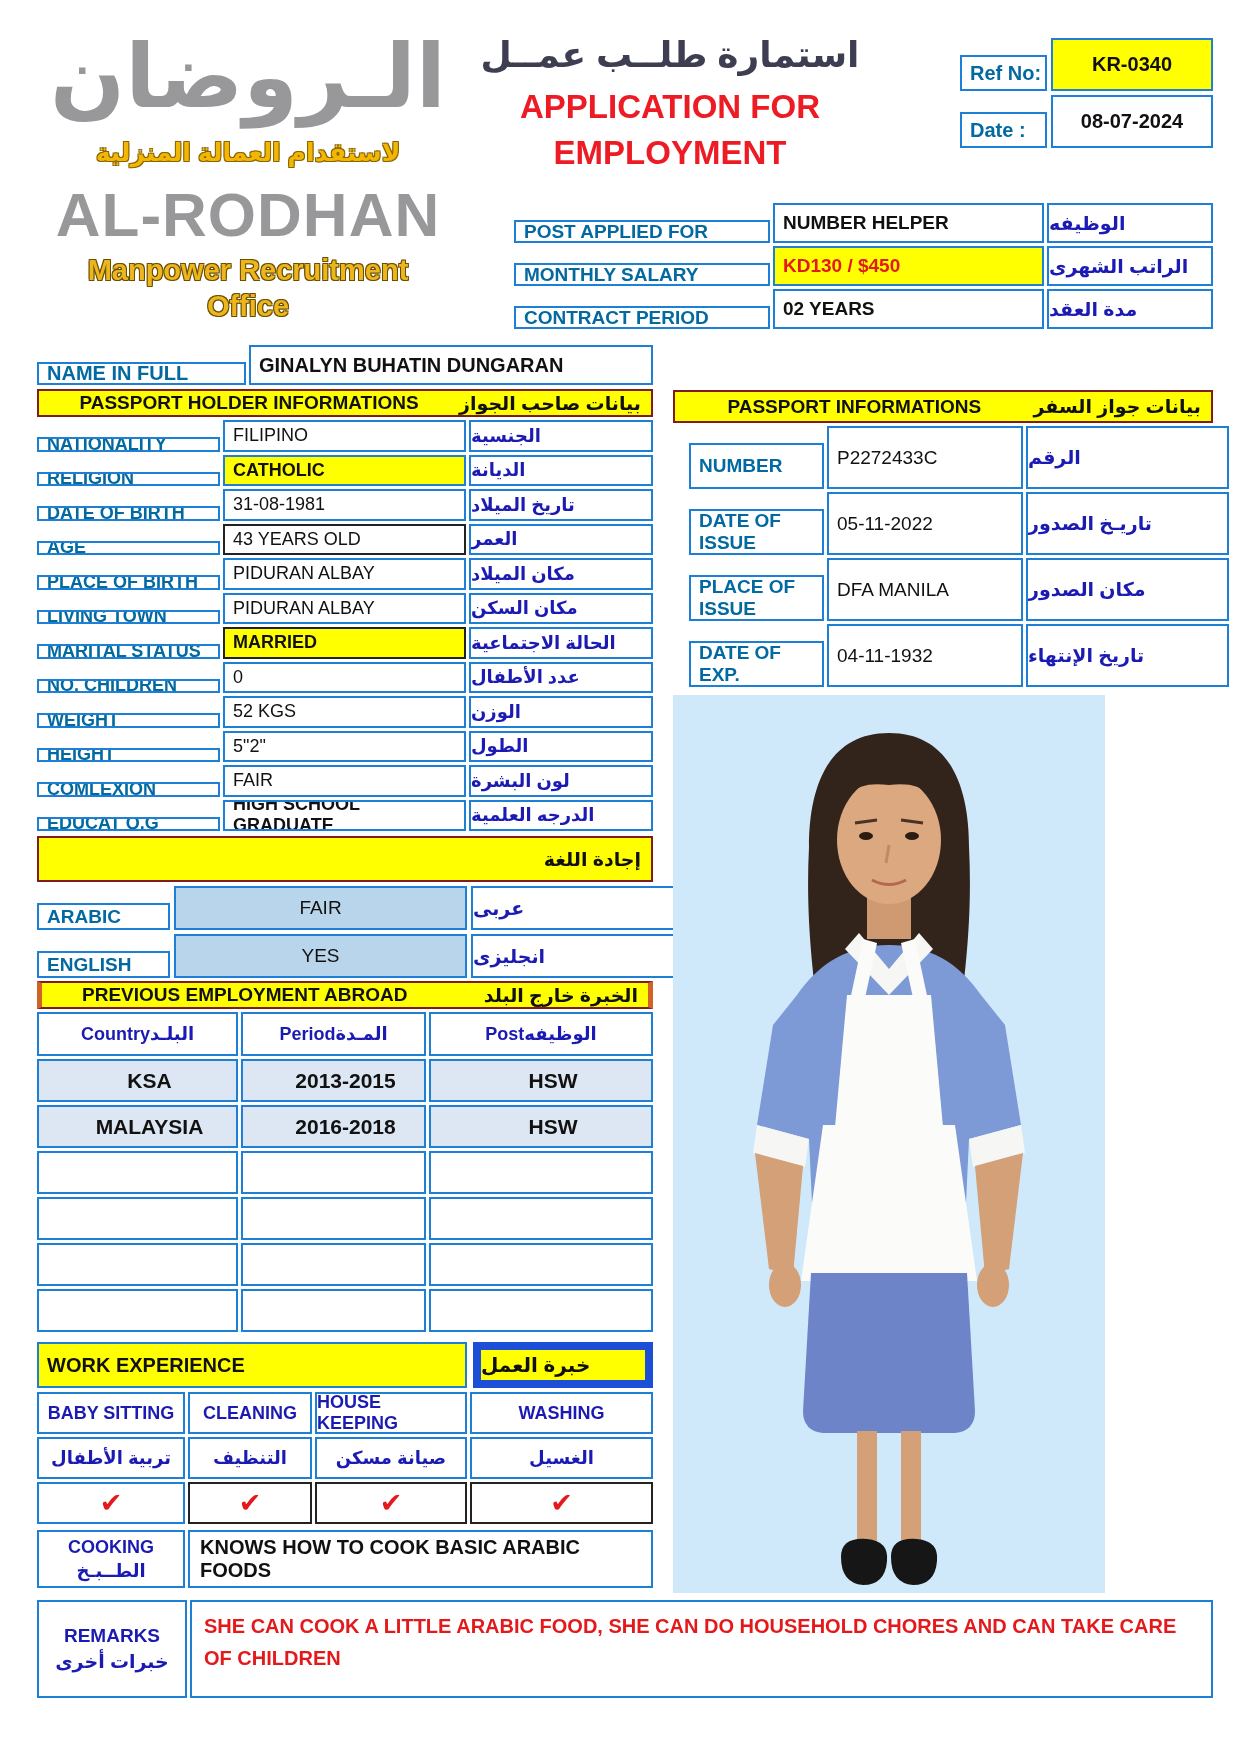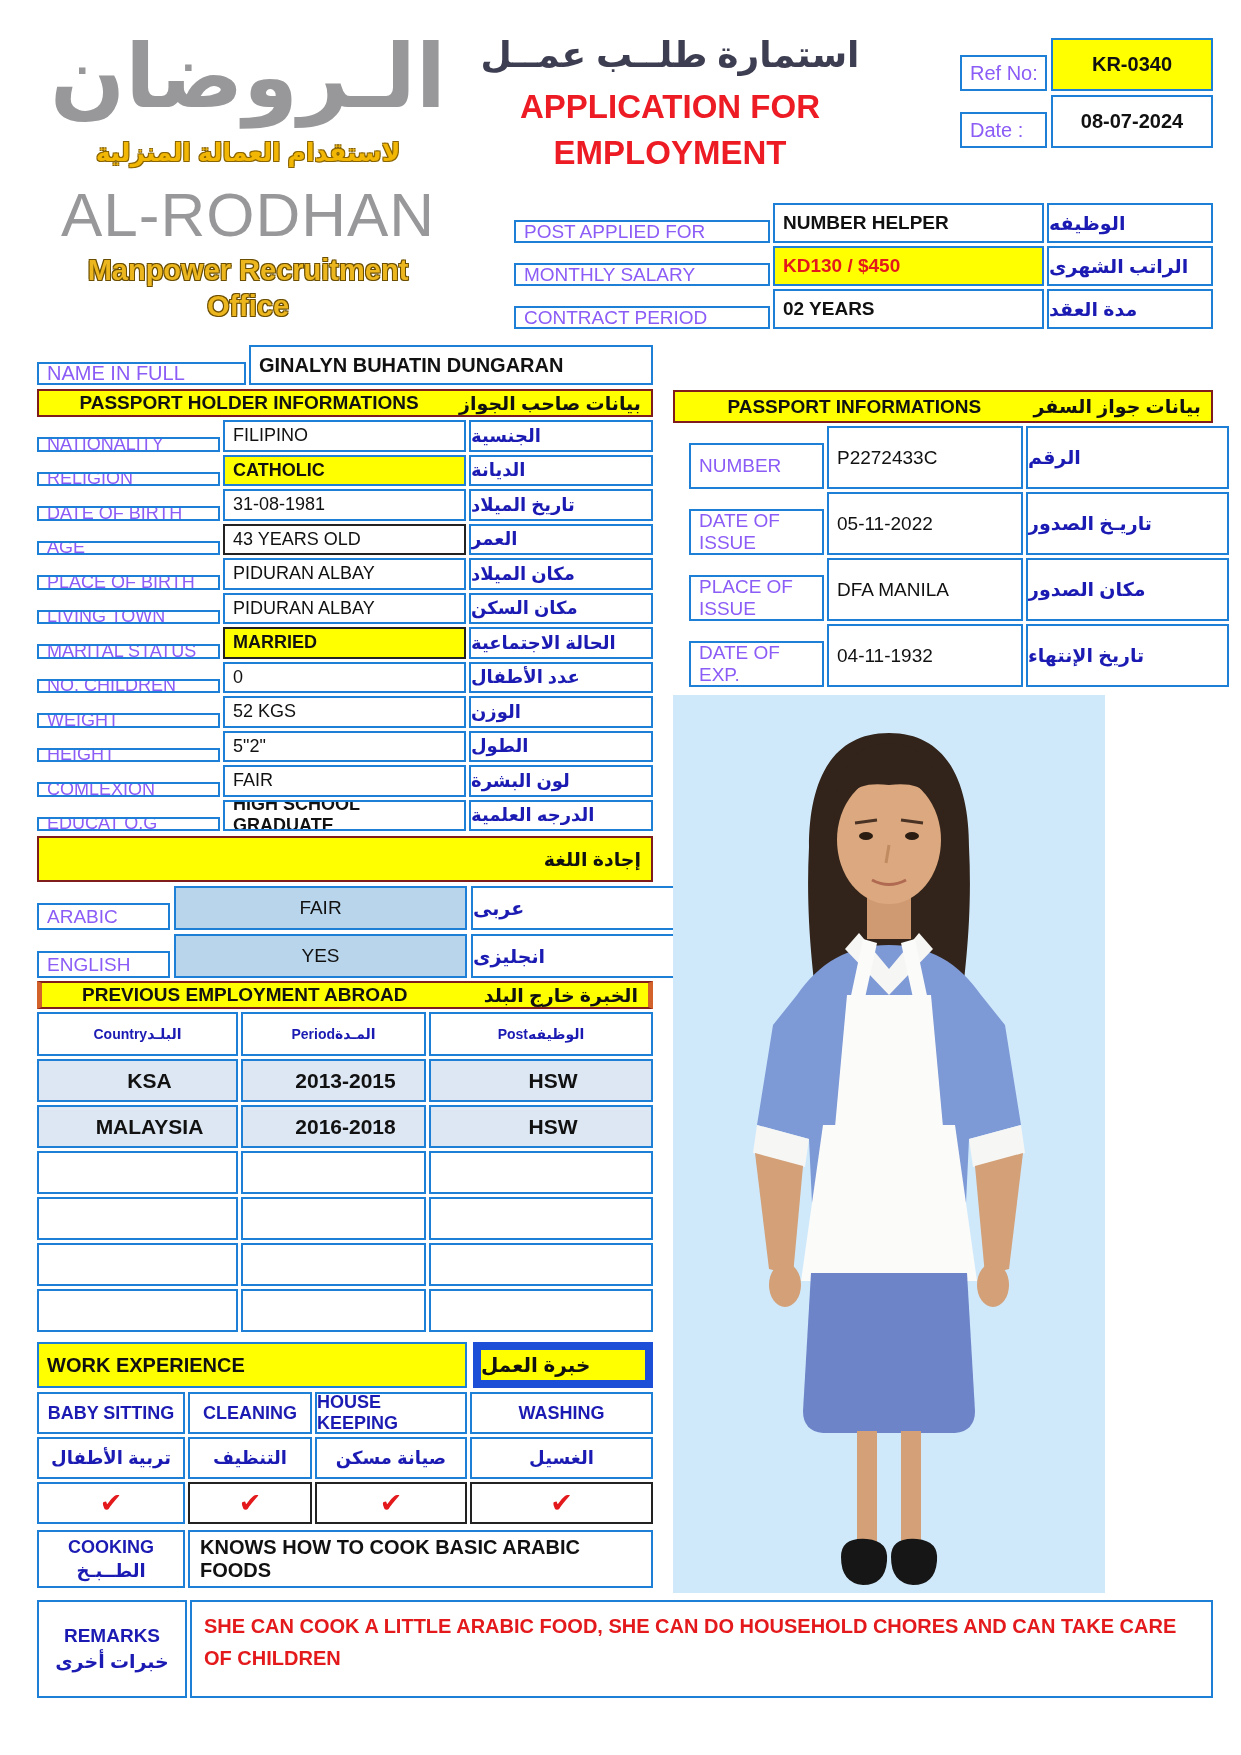--- a/index.html
+++ b/index.html
@@ -2,21 +2,21 @@
 <html><head>
 <meta charset="utf-8">
 <style>
   html,body{margin:0;padding:0;background:#ffffff;}
   .page{position:relative;width:1241px;height:1755px;background:#fff;overflow:hidden;
         font-family:"Liberation Sans","DejaVu Sans",sans-serif;color:#111;}
 
   
   .cell{border:2px solid #1e7fd6;background:#fff;display:flex;align-items:center;
         box-sizing:border-box;font-size:18px;overflow:hidden;}
-  .lbl{color:#8b5cf6;font-weight:normal;padding-left:8px;margin-top:17px;}
+  .lbl{color:#0369a1;font-weight:bold;padding-left:8px;margin-top:17px;}
   .val{padding-left:8px;color:#111;}
   .ar{justify-content:flex-end;padding-right:8px;color:#1b1bb3;font-weight:bold;direction:rtl;}
   .b{font-weight:bold;}
   .red{color:#e3191c;}
   .hl{background:#ffff00;}
   .lb{background:#b9d5eb;}
   .lb2{background:#dce7f3;}
   .bb{border-color:#222;}
   .ctr{justify-content:center;padding-left:0;text-align:center;}
 
@@ -24,21 +24,21 @@
   .band{position:absolute;background:#ffff00;border:2px solid #7f1d1d;box-sizing:border-box;
         display:flex;align-items:center;font-weight:bold;font-size:19px;color:#111;}
   .band .band-en{flex:1;text-align:center;}
   .band .band-ar{direction:rtl;padding-right:10px;color:#111;}
 
   
   .logo{position:absolute;left:48px;top:18px;width:400px;text-align:center;}
   .logo-ar{font-size:88px;line-height:118px;font-weight:bold;color:#98989a;direction:rtl;}
   .logo-ar-sub{font-size:25px;line-height:32px;font-weight:bold;color:#f2b705;direction:rtl;
       text-shadow:1px 1px 0 #8a6400,-1px -1px 0 #8a6400,1px -1px 0 #8a6400,-1px 1px 0 #8a6400;}
-  .logo-en{font-size:62px;line-height:74px;font-weight:400;color:#98989a;letter-spacing:1px;margin-top:10px;}
+  .logo-en{font-size:62px;line-height:74px;font-weight:700;color:#98989a;letter-spacing:1px;margin-top:10px;}
   .logo-tagline{font-size:29px;line-height:36px;font-weight:bold;color:#ecb61e;
       text-shadow:1px 1px 0 #6b4e00,-1px -1px 0 #6b4e00,1px -1px 0 #6b4e00,-1px 1px 0 #6b4e00;}
 
   
   .title-block{position:absolute;left:470px;top:26px;width:400px;text-align:center;}
   .title-ar{font-size:36px;line-height:58px;font-weight:bold;color:#3e3e52;direction:rtl;}
   .title-en{font-size:33px;line-height:46px;font-weight:bold;color:#ed1c24;}
 
   
   .ref-table{position:absolute;left:960px;top:38px;width:253px;display:grid;
@@ -66,21 +66,21 @@
               grid-template-columns:133px 293px 1fr;gap:4px;grid-auto-rows:44px;}
   .lang-table .cell{font-size:19px;}
 
   .emp-band{left:37px;top:981px;width:616px;height:28px;
             border-left:5px solid #d2622a;border-right:5px solid #d2622a;}
   .emp-band .band-en{flex:none;padding-left:40px;text-align:left;}
   .emp-band .band-ar{flex:1;}
 
   .emp-table{position:absolute;left:37px;top:1012px;width:616px;display:grid;
              grid-template-columns:201px 185px 1fr;gap:3px;}
-  .emp-table .hdr{height:44px;justify-content:center;font-size:14px;}
+  .emp-table .hdr{height:44px;justify-content:center;font-size:18px;}
   .emp-table .hdr span{color:#1b1bb3;font-weight:bold;}
   .emp-table .dat{height:43px;justify-content:center;font-weight:bold;font-size:21px;padding-left:24px;}
 
   .we-band{left:37px;top:1342px;width:616px;height:46px;background:none;border:none;padding:0;gap:6px;}
   .we-band .we-en{width:430px;height:46px;background:#ffff00;border:2px solid #1e7fd6;box-sizing:border-box;
                   display:flex;align-items:center;padding-left:8px;font-weight:bold;font-size:20px;}
   .we-band .we-ar{flex:1;height:46px;background:#ffff00;border:8px solid #1d4ed8;box-sizing:border-box;
                   display:flex;align-items:center;justify-content:flex-end;padding-right:8px;
                   font-weight:bold;font-size:20px;direction:rtl;}
 

